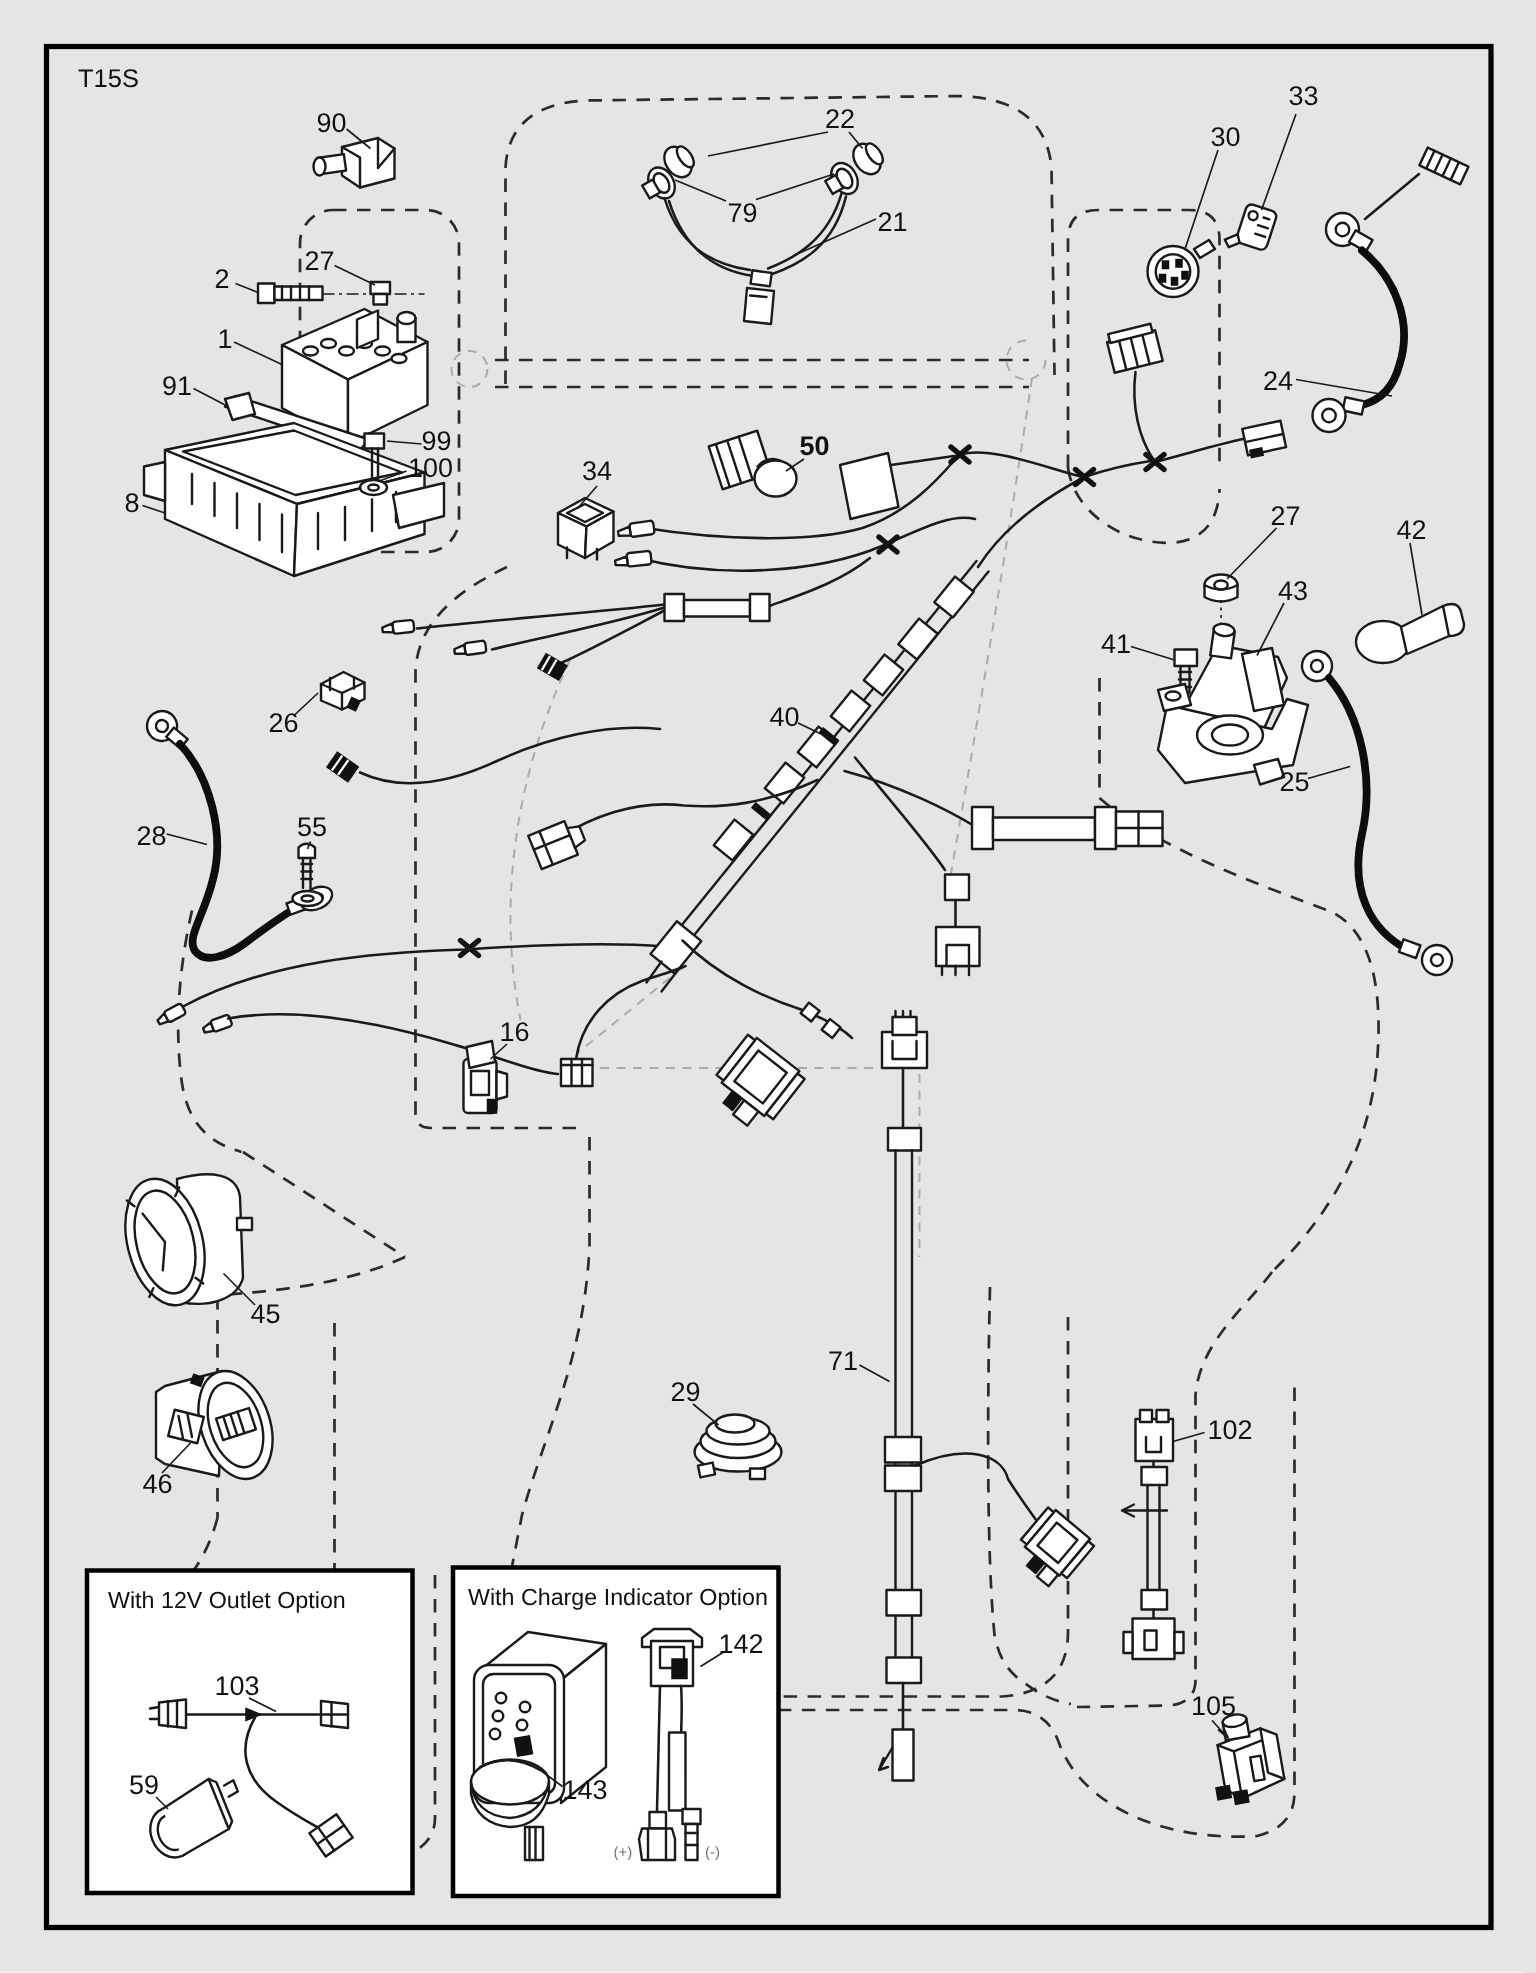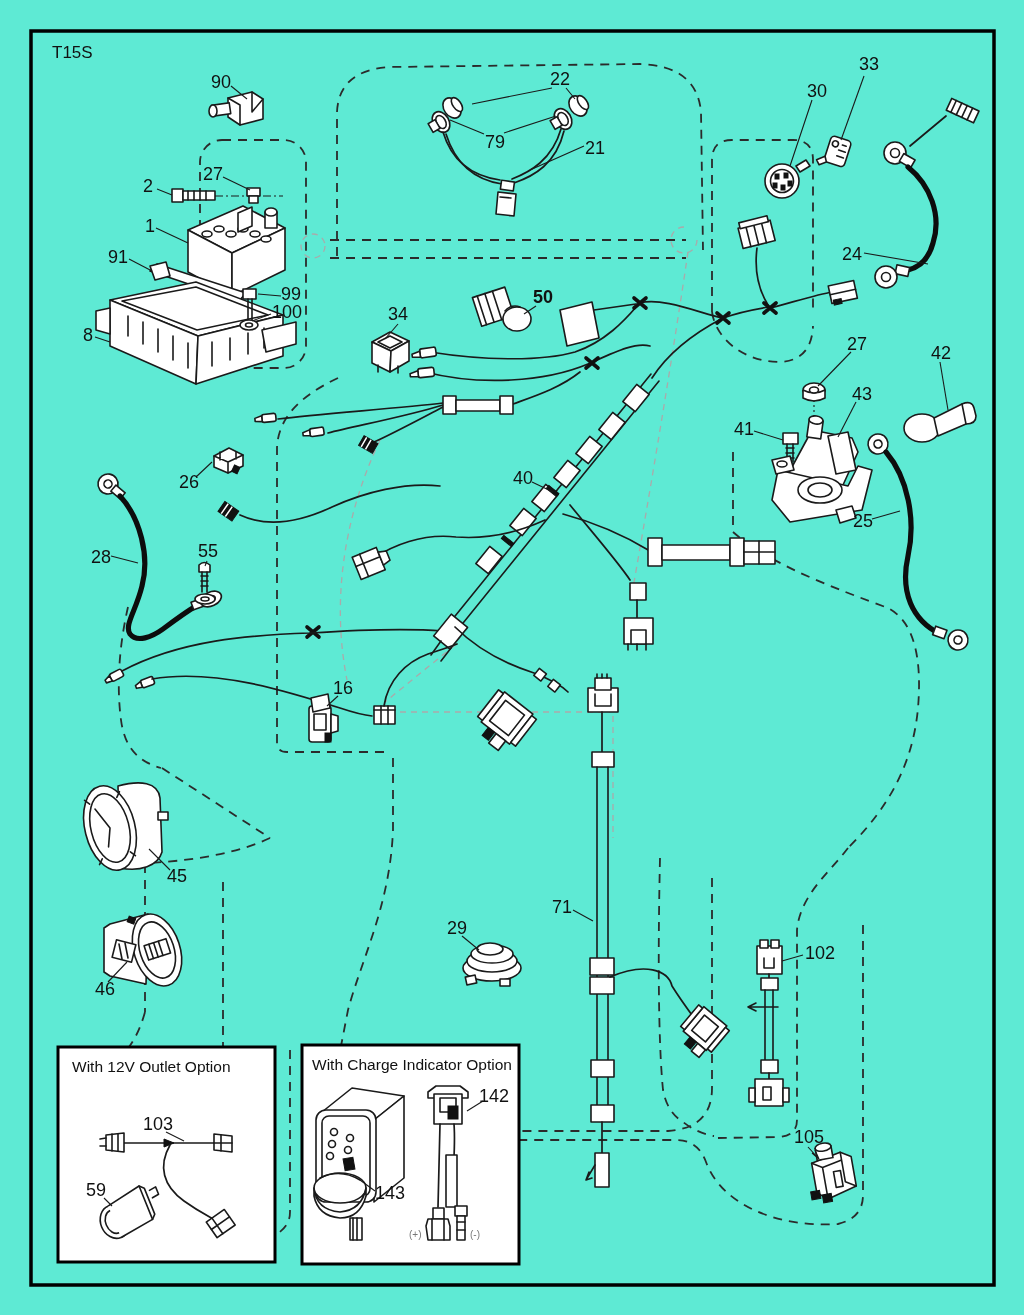--- a/index.html
+++ b/index.html
@@ -1,16 +1,16 @@
 <!DOCTYPE html>
 <html><head>
 <meta charset="utf-8">
 <style>
   html,body{margin:0;padding:0;background:#fff;}
-  #stage{width:1024px;height:1315px;position:relative;background:#5eead4;}
+  #stage{width:1024px;height:1315px;position:relative;background:#e5e5e5;}
   svg{display:block;}
   .ln{fill:none;stroke:#1a1a1a;stroke-width:1.6;stroke-linecap:round;stroke-linejoin:round;}
   .fw{fill:#ffffff;stroke:#1a1a1a;stroke-width:1.6;stroke-linejoin:round;}
   .fb{fill:#111;stroke:#111;stroke-width:1;}
   .thk{fill:none;stroke:#0d0d0d;stroke-width:5.2;stroke-linecap:round;}
   .wire{fill:none;stroke:#1a1a1a;stroke-width:1.7;stroke-linecap:round;}
   .dsh{fill:none;stroke:#2b2b2b;stroke-width:1.8;stroke-dasharray:9 7;stroke-linecap:butt;}
   .gds{fill:none;stroke:#aaaaaa;stroke-width:1.3;stroke-dasharray:6 5;}
   .ldr{fill:none;stroke:#1a1a1a;stroke-width:1.1;}
   .lbl{font:18px "Liberation Sans",sans-serif;fill:#111;}

